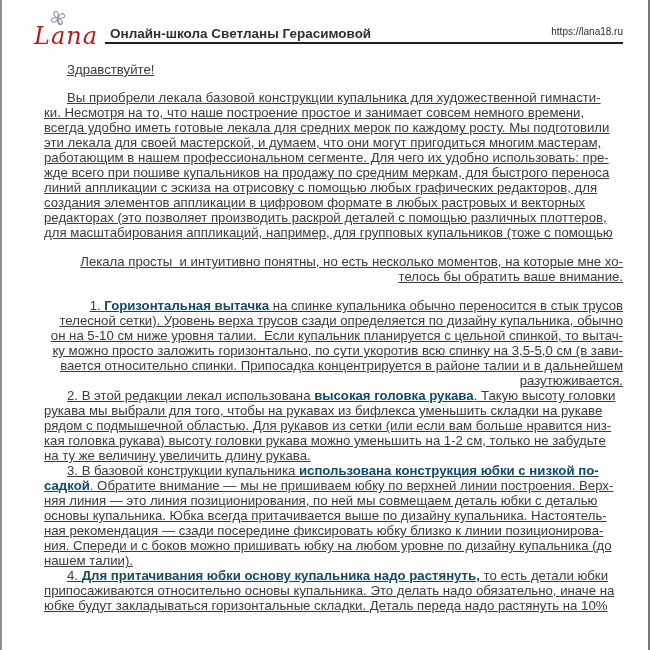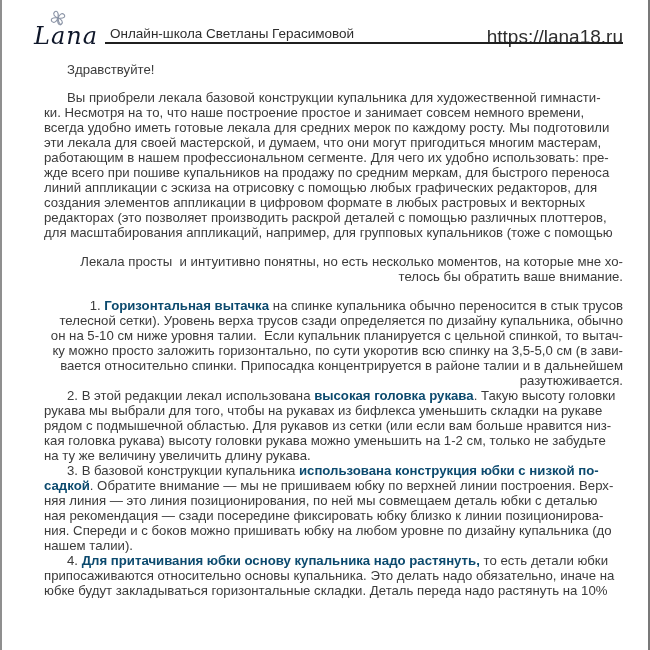--- a/index.html
+++ b/index.html
@@ -17,39 +17,40 @@
     box-sizing: border-box;
     overflow: hidden;
   }
   
   .logo-wrap { position: absolute; left: 30px; top: 6px; width: 80px; height: 48px; }
   .clover { position: absolute; left: 16px; top: 2px; }
   .logo-script {
     position: absolute; left: 2px; top: 16px;
     font-family: "DejaVu Serif", serif;
     font-style: italic; font-size: 24px;
-    color: #0f172a; letter-spacing: 1px;
+    color: #b91c1c; letter-spacing: 1px;
   }
   .school-name {
     position: absolute; left: 108px; top: 26px;
-    font-size: 13.5px; color: #2e2e2e;
+    font-size: 13.5px; color: #2e2e2e; font-weight: bold;
   }
   .header-url {
     position: absolute; right: 25px; top: 26px;
-    font-size: 19px; color: #2e2e2e; margin-left: 28px;
+    font-size: 10px; color: #2e2e2e; margin-left: 28px;
   }
   .header-rule {
     position: absolute; left: 103px; right: 25px; top: 42px;
     height: 2px; background: #1f1f1f;
   }
   
   .doc-body {
     position: absolute; left: 42px; right: 25px; top: 62px; bottom: 0;
     font-size: 13.2px; line-height: 15px; color: #3b3b3b;
     overflow: hidden;
+    text-decoration: underline;
   }
   .greeting { padding-left: 23px; margin-bottom: 13px; white-space: pre; }
   .para { margin: 0; }
   .para.gap { margin-top: 14px; text-align: right; }
   .line { white-space: pre; }
   .line.first { padding-left: 23px; }
   .line b { color: #0c4a6e; }
 </style>
 </head>
 <body>
@@ -105,20 +106,21 @@
         <div class="line first"><span>2. В этой редакции лекал использована </span><b>высокая головка рукава</b><span>. Такую высоту головки</span></div>
         <div class="line"><span>рукава мы выбрали для того, чтобы на рукавах из бифлекса уменьшить складки на рукаве</span></div>
         <div class="line"><span>рядом с подмышечной областью. Для рукавов из сетки (или если вам больше нравится низ-</span></div>
         <div class="line"><span>кая головка рукава) высоту головки рукава можно уменьшить на 1-2 см, только не забудьте</span></div>
         <div class="line"><span>на ту же величину увеличить длину рукава.</span></div>
       </div>
       <div class="para">
         <div class="line first"><span>3. В базовой конструкции купальника </span><b>использована конструкция юбки с низкой по-</b></div>
         <div class="line"><b>садкой</b><span>. Обратите внимание — мы не пришиваем юбку по верхней линии построения. Верх-</span></div>
         <div class="line"><span>няя линия — это линия позиционирования, по ней мы совмещаем деталь юбки с деталью</span></div>
+        <div class="line"><span>основы купальника. Юбка всегда притачивается выше по дизайну купальника. Настоятель-</span></div>
         <div class="line"><span>ная рекомендация — сзади посередине фиксировать юбку близко к линии позиционирова-</span></div>
         <div class="line"><span>ния. Спереди и с боков можно пришивать юбку на любом уровне по дизайну купальника (до</span></div>
         <div class="line"><span>нашем талии).</span></div>
       </div>
       <div class="para">
         <div class="line first"><span>4. </span><b>Для притачивания юбки основу купальника надо растянуть,</b><span> то есть детали юбки</span></div>
         <div class="line"><span>припосаживаются относительно основы купальника. Это делать надо обязательно, иначе на</span></div>
         <div class="line"><span>юбке будут закладываться горизонтальные складки. Деталь переда надо растянуть на 10%</span></div>
       </div>
     </main>

